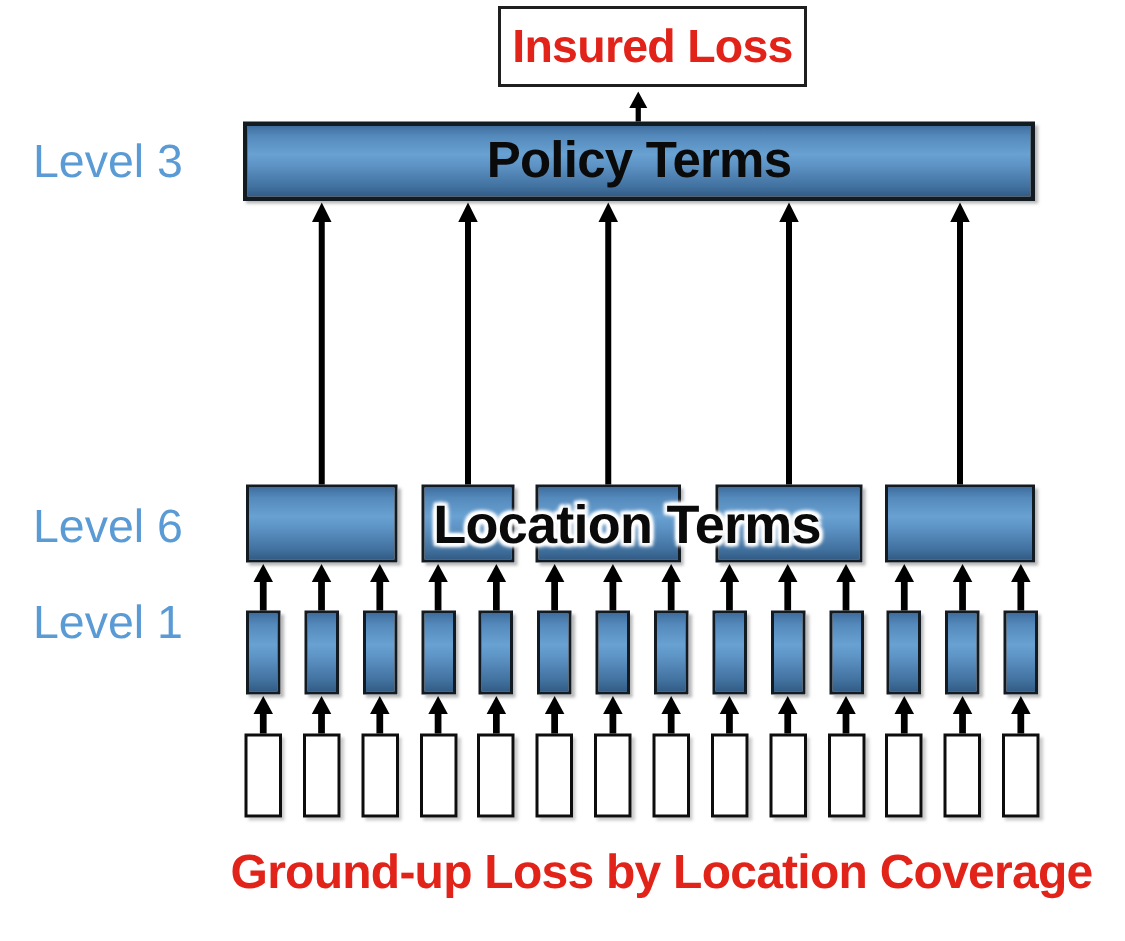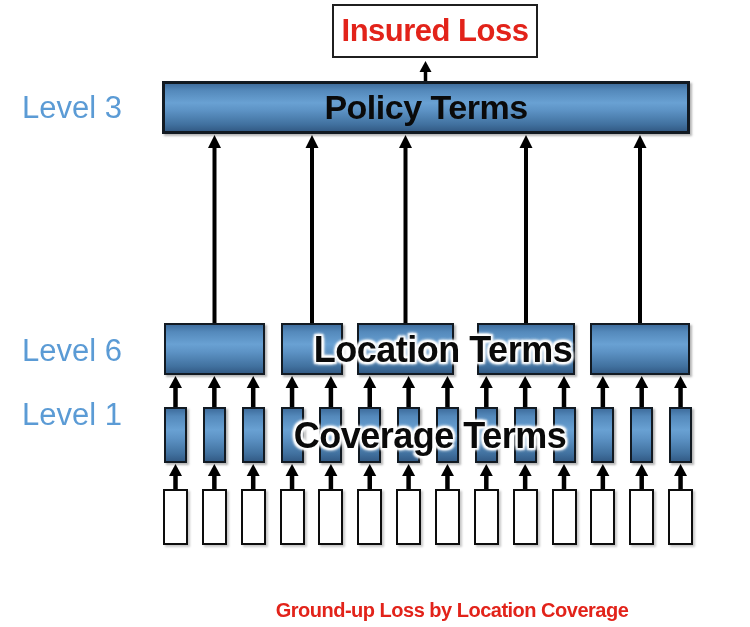--- a/index.html
+++ b/index.html
@@ -51,28 +51,27 @@
   #label-l2{top:332px;}
   #label-l1{top:396px;}
   
   .row-title{
     position:absolute;z-index:30;
     transform:translate(-50%,-50%);
     color:#0a0a0a;font-weight:bold;font-size:36px;letter-spacing:-0.5px;white-space:nowrap;
     text-shadow:
       0 0 5px #fff,0 0 5px #fff,0 0 5px #fff,
       2px 2px 2px #fff,-2px -2px 2px #fff,2px -2px 2px #fff,-2px 2px 2px #fff;
-    margin-left: 25px;
   }
   #location-title{left:418px;top:350px;}
   #coverage-title{left:405px;top:436px;}
   
   #caption{
-    position:absolute;left:452px;top:563px;transform:translateX(-50%);
-    color:#e2231a;font-weight:bold;font-size:20px;letter-spacing:-0.5px;white-space:nowrap;margin-top:36px;
+    position:absolute;left:441px;top:563px;transform:translateX(-50%);
+    color:#e2231a;font-weight:bold;font-size:32px;letter-spacing:-0.5px;white-space:nowrap;
   }
   
   #arrows{
     position:absolute;left:0;top:0;width:750px;height:627px;
     pointer-events:none;z-index:20;
   }
 </style>
 </head>
 <body>
 
@@ -124,21 +123,20 @@
       <div class="whitebox" style="left: 434.95px; top: 489px; width: 25px; height: 56px;"></div>
       <div class="whitebox" style="left: 473.8px; top: 489px; width: 25px; height: 56px;"></div>
       <div class="whitebox" style="left: 512.65px; top: 489px; width: 25px; height: 56px;"></div>
       <div class="whitebox" style="left: 551.5px; top: 489px; width: 25px; height: 56px;"></div>
       <div class="whitebox" style="left: 590.35px; top: 489px; width: 25px; height: 56px;"></div>
       <div class="whitebox" style="left: 629.2px; top: 489px; width: 25px; height: 56px;"></div>
       <div class="whitebox" style="left: 668.05px; top: 489px; width: 25px; height: 56px;"></div>
     </div>
 
   <div id="location-title" class="row-title">Location Terms</div>
-  <div id="coverage-title" class="row-title">Coverage Terms</div>
 
   <svg id="arrows" viewBox="0 0 750 627">
       <g>
         <line x1="425.5" x2="425.5" y1="81" y2="70" stroke="#000" stroke-width="3.5"></line>
         <polygon points="425.5,61 419.5,72 431.5,72" fill="#000"></polygon>
       </g>
       <g>
         <line x1="214.5" x2="214.5" y1="323" y2="146" stroke="#000" stroke-width="4"></line>
         <polygon points="214.5,135 208,148 221,148" fill="#000"></polygon>
       </g>

